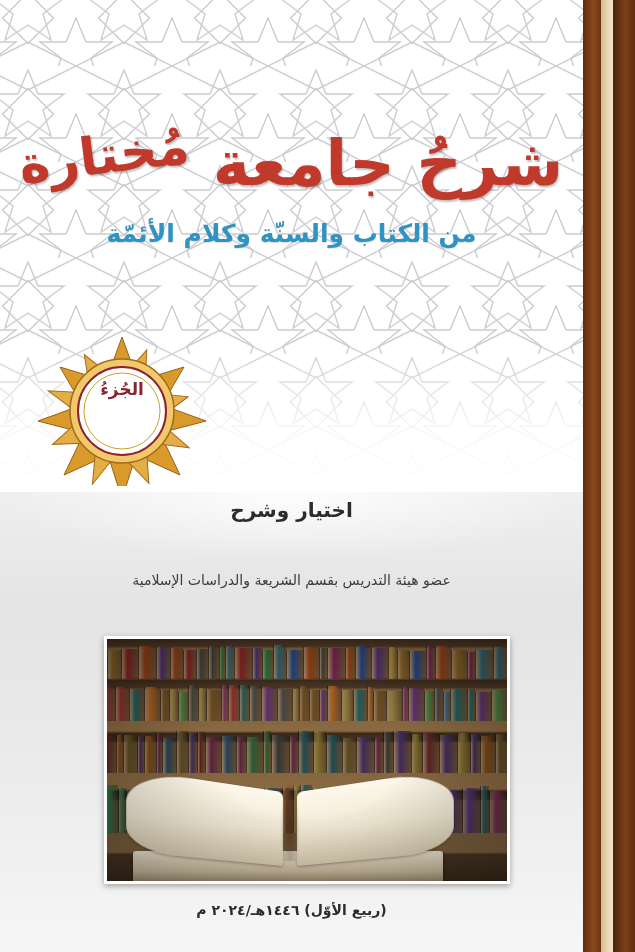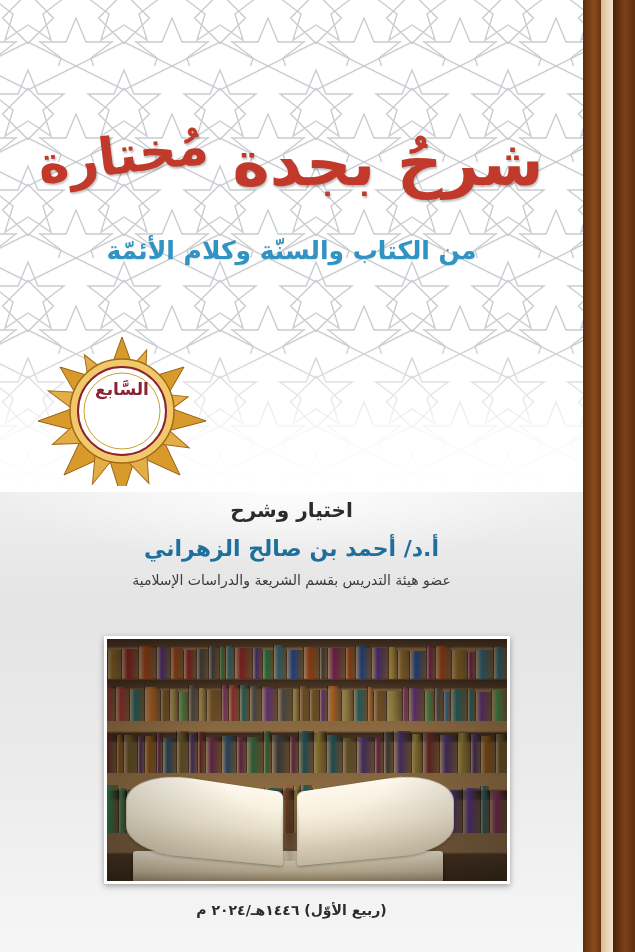--- a/index.html
+++ b/index.html
@@ -110,21 +110,21 @@
     text-shadow: 1px 2px 2px rgba(0,0,0,0.25);
     direction: rtl;
   }
   .title-main .mukhtara {
     display: inline-block;
     transform: rotate(-7deg) translateY(-12px);
     font-size: 52px;
   }
   .title-sub {
     position: absolute;
-    top: 236px;
+    top: 219px;
     left: 0; right: 0;
     text-align: center;
     font-size: 25px;
     font-weight: bold;
     color: #2f93c4;
     direction: rtl;
     text-shadow: 0 1px 1px rgba(0,0,0,0.12);
   }
 
   
@@ -323,21 +323,21 @@
           </pattern>
         </defs>
         <rect x="0" y="0" width="640" height="560" fill="url(#stars)"></rect>
       </svg>
       <div class="pattern-fade"></div>
     </div>
 
     <div class="lower-bg"></div>
 
     <div class="title-main">
-      <span>شرحُ بجدة</span>
+      <span>شرحُ جامعة</span>
       <span class="mukhtara">مُختارة</span>
     </div>
 
     <div class="title-sub">من الكتاب والسنّة وكلام الأئمّة</div>
 
     <div class="rosette">
       <svg width="180" height="150" viewBox="0 0 180 150" aria-hidden="true">
         <g transform="translate(90,75)">
           <g fill="#d79a2b" stroke="#9a5f15" stroke-width="1">
             <g>
@@ -346,29 +346,28 @@
             <g transform="rotate(22)">
               <polygon points="0,-66 14,-26 56,-38 36,-5 76,9 34,20 52,57 12,39 0,79 -12,39 -52,57 -34,20 -76,9 -36,-5 -56,-38 -14,-26" fill="#e3ae45" stroke="#a36a1a"></polygon>
             </g>
           </g>
           <circle r="52" fill="#f2c96a" stroke="#a36a1a" stroke-width="1.5"></circle>
           <circle r="44" fill="#ffffff" stroke="#8b2430" stroke-width="2"></circle>
           <circle r="38" fill="#ffffff" stroke="#c9a227" stroke-width="1"></circle>
         </g>
       </svg>
       <div class="rosette-text">
-        <div>السَّابع</div>
+        <div>الجُزءُ</div>
       </div>
     </div>
 
     <div class="subject">
     </div>
 
     <div class="byline">اختيار وشرح</div>
-    <div class="author">أ.د/ أحمد بن صالح الزهراني</div>
     <div class="affil1">عضو هيئة التدريس بقسم الشريعة والدراسات الإسلامية</div>
 
     <div class="photo">
       <div class="shelves"></div>
 
       <div class="books-row" style="top:6px;height:34px;">
           <i style="width: 13px; height: 32px; background: linear-gradient(to right, rgba(255, 255, 255, 0.18), rgb(43, 92, 107) 35%, rgba(0, 0, 0, 0.25));"></i>
           <i style="width: 17px; height: 29px; background: linear-gradient(to right, rgba(255, 255, 255, 0.18), rgb(43, 92, 107) 35%, rgba(0, 0, 0, 0.25));"></i>
           <i style="width: 7px; height: 27px; background: linear-gradient(to right, rgba(255, 255, 255, 0.18), rgb(107, 31, 74) 35%, rgba(0, 0, 0, 0.25));"></i>
           <i style="width: 15px; height: 29px; background: linear-gradient(to right, rgba(255, 255, 255, 0.18), rgb(123, 90, 31) 35%, rgba(0, 0, 0, 0.25));"></i>

